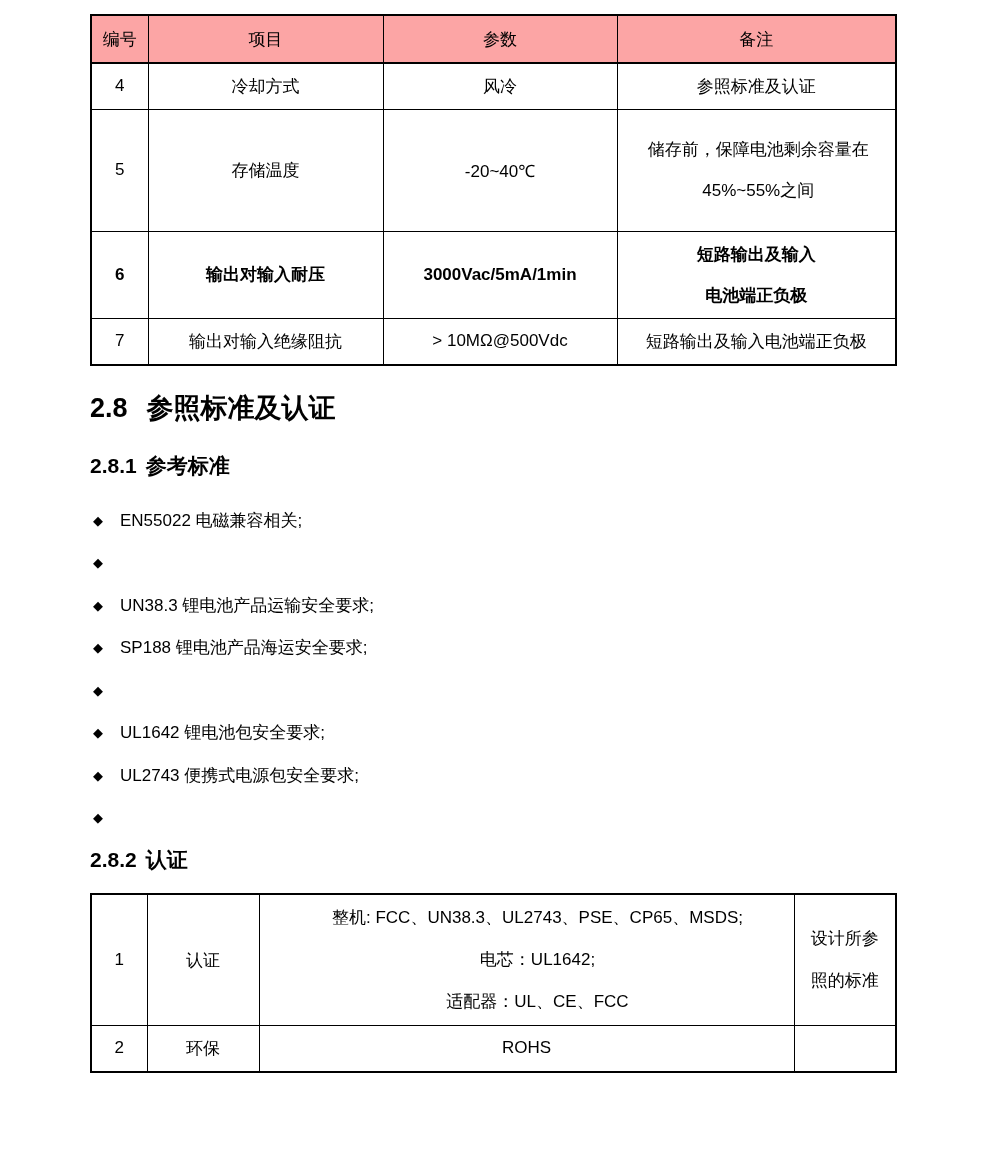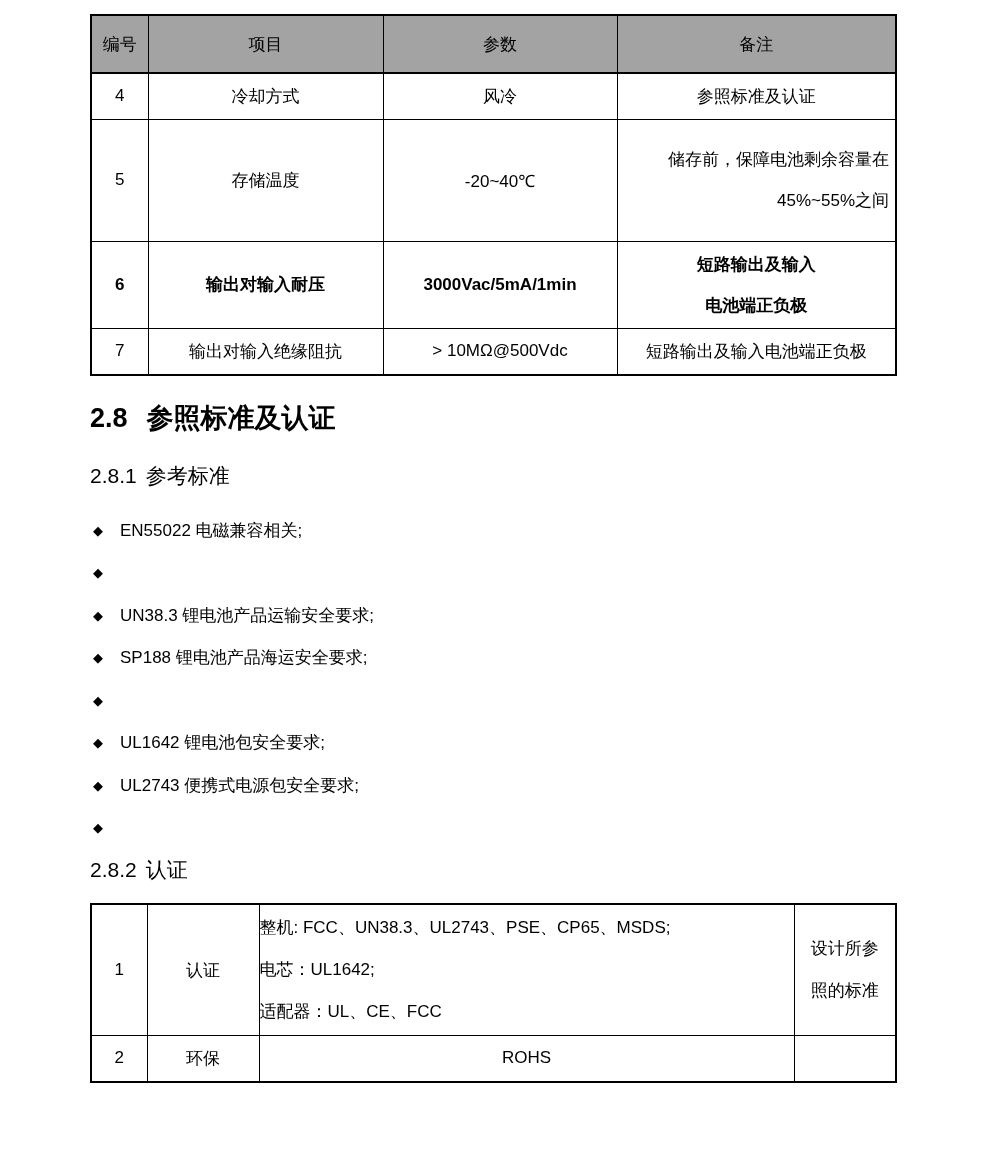--- a/index.html
+++ b/index.html
@@ -19,47 +19,47 @@
   td, th {
     border: 1px solid #000;
     font-size: 17px;
     font-weight: 400;
     text-align: center;
     vertical-align: middle;
     padding: 2px 6px;
     overflow: hidden;
   }
   .spec-table thead th {
-    background: #a3a3a3;
-    height: 58px;
+    background: #fca5a5;
+    height: 48px;
     border-bottom: 2px solid #000;
   }
   tr.h46 td { height: 46px; }
   tr.h122 td { height: 122px; }
   tr.h86 td { height: 86px; font-weight: bold; }
   tr.h47 td { height: 47px; }
   tr.h130 td { height: 130px; }
   td .ln { line-height: 41px; }
-  td.align-left { text-align: right; padding-left: 10px; }
-  .cert-details { text-align: left; padding-left: 0; }
+  td.align-left { text-align: center; padding-left: 10px; }
+  .cert-details { text-align: center; padding-left: 28px; }
   .cert-details .ln { line-height: 42px; }
   .cert-note .ln { line-height: 42px; }
 
   
   .heading-1 {
     margin: 28px 0 0 0;
     font-size: 27px;
     font-weight: 700;
     line-height: 29px;
   }
   .heading-1 .sec-num { margin-right: 19px; }
   .heading-2 {
     margin: 30px 16px 0 0;
     font-size: 21px;
-    font-weight: 400;
+    font-weight: 700;
     line-height: 26px;
   }
   .heading-2 .sec-num { margin-right: 9px; }
   .heading-2.tight { margin-top: 8px; }
 
   
   .standards {
     list-style: none;
     margin: 20px 0 0 0;
     padding: 0;

